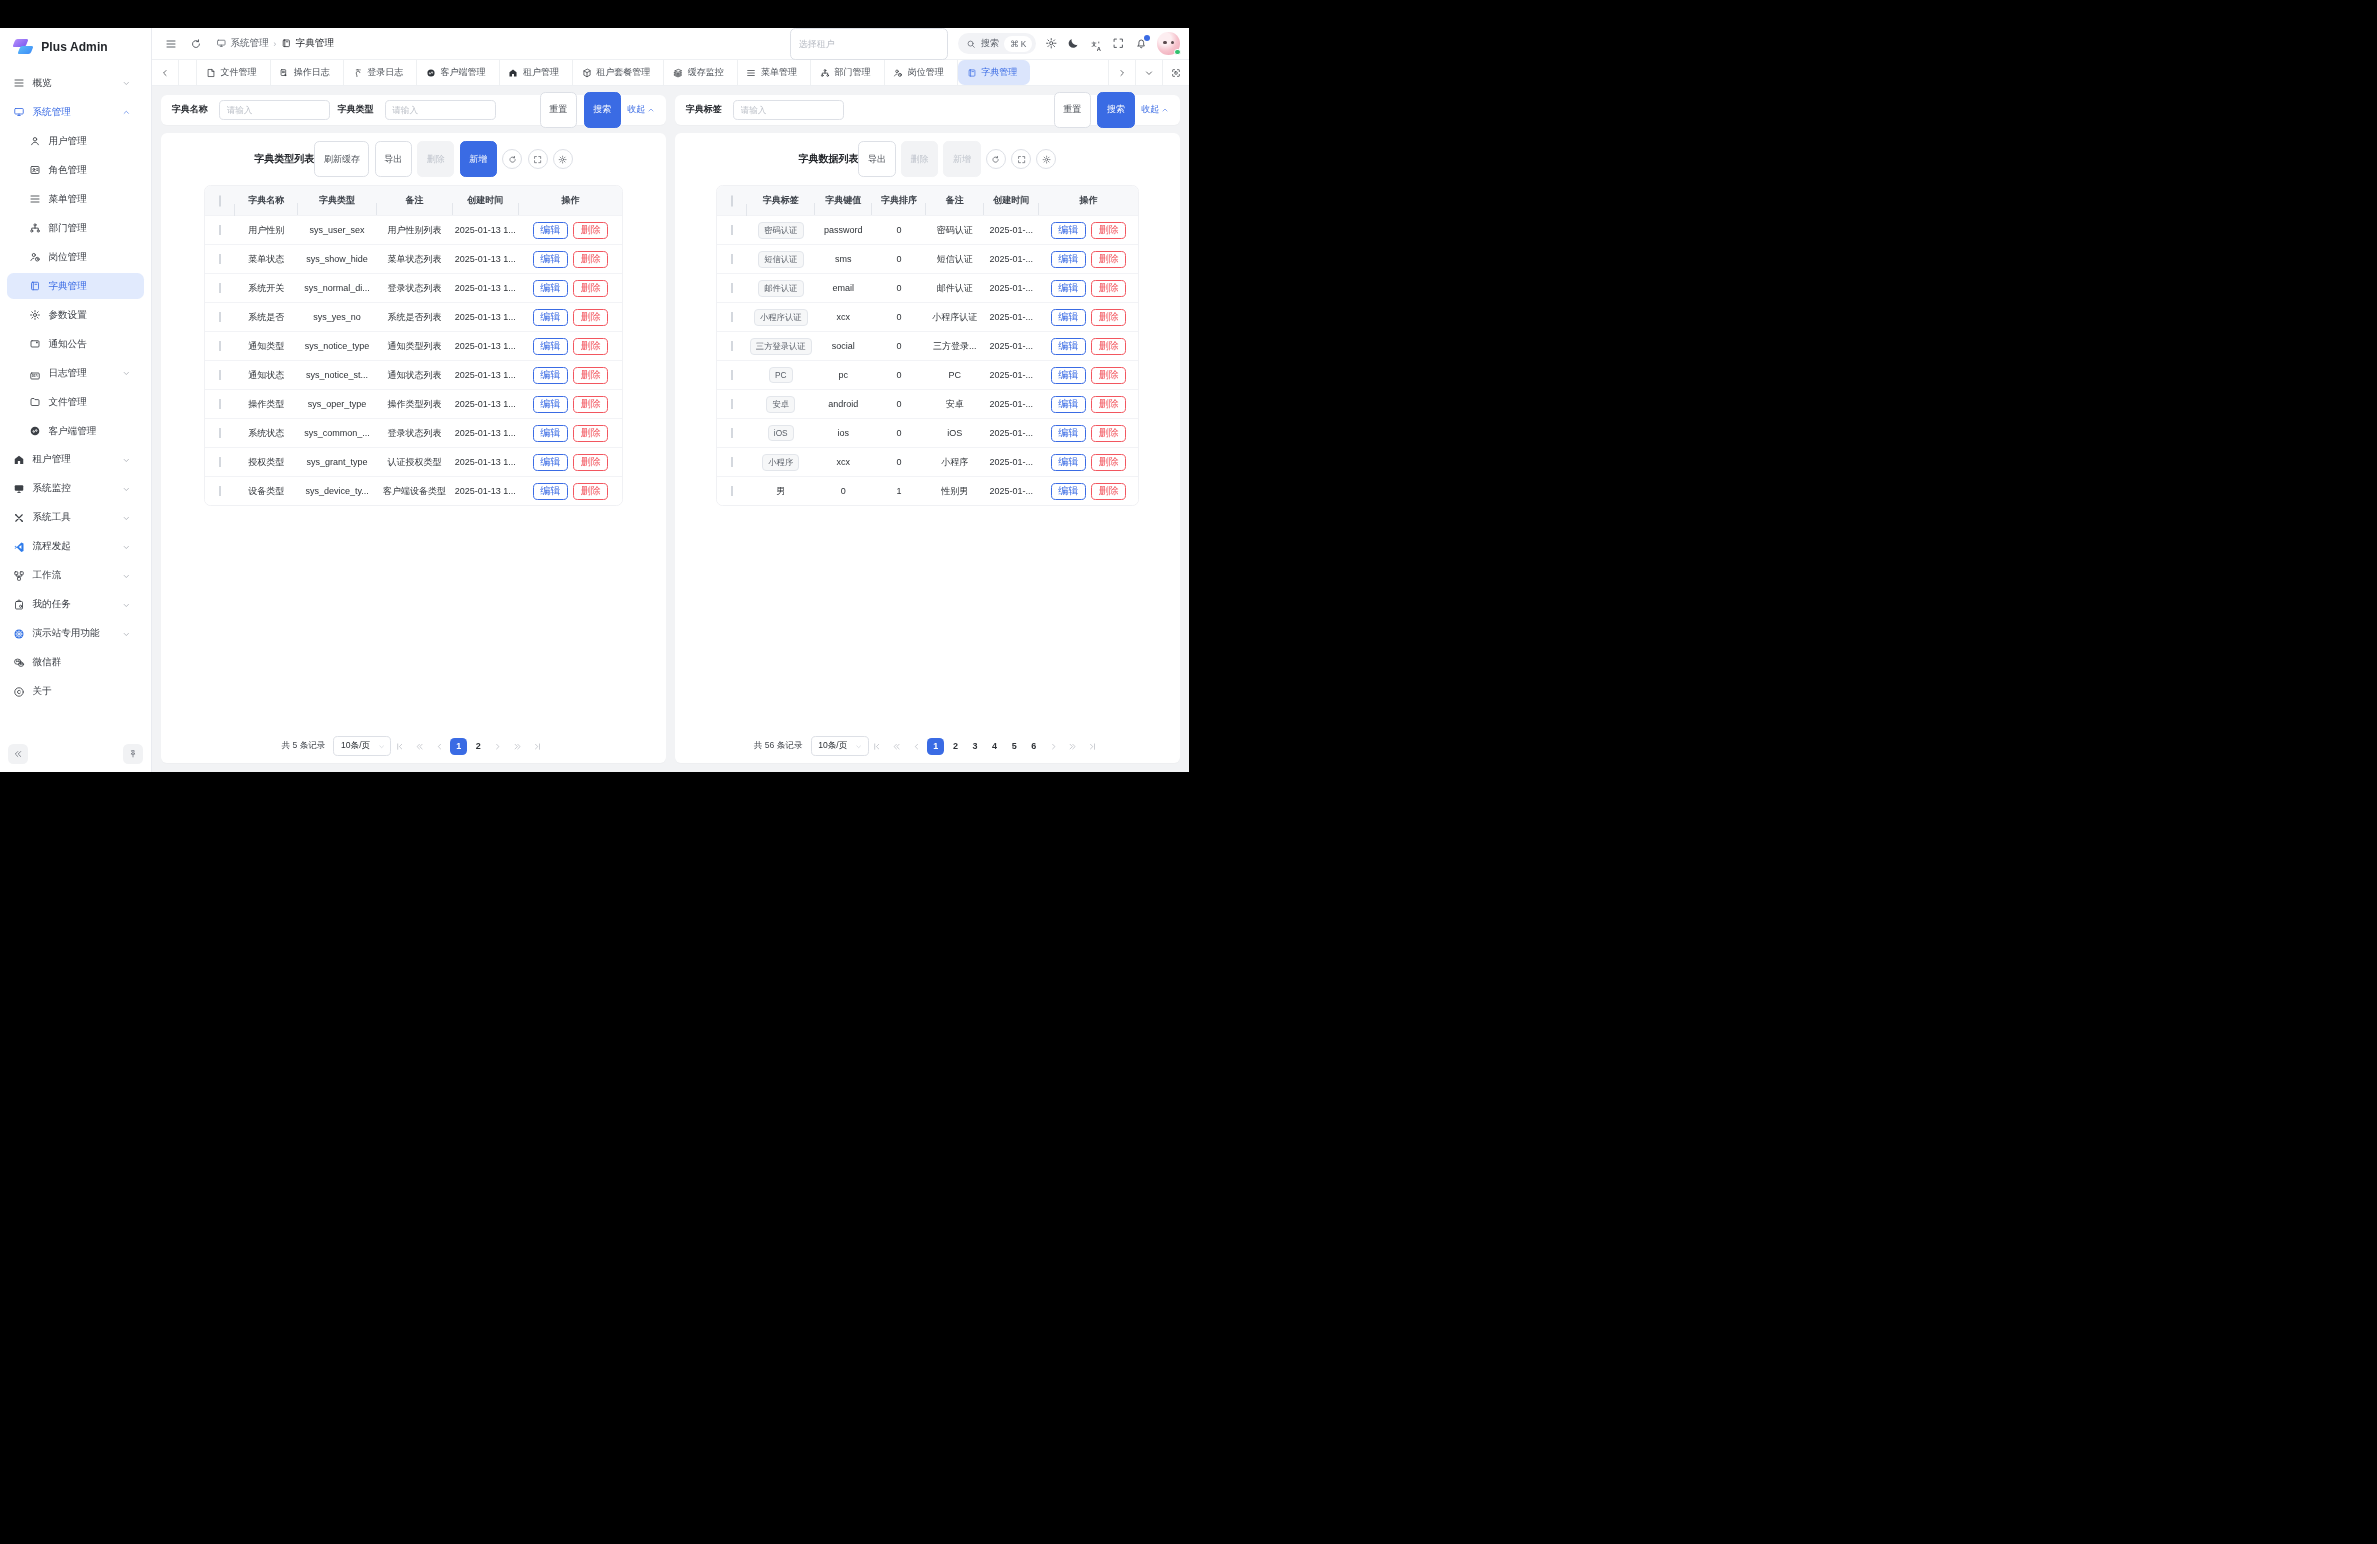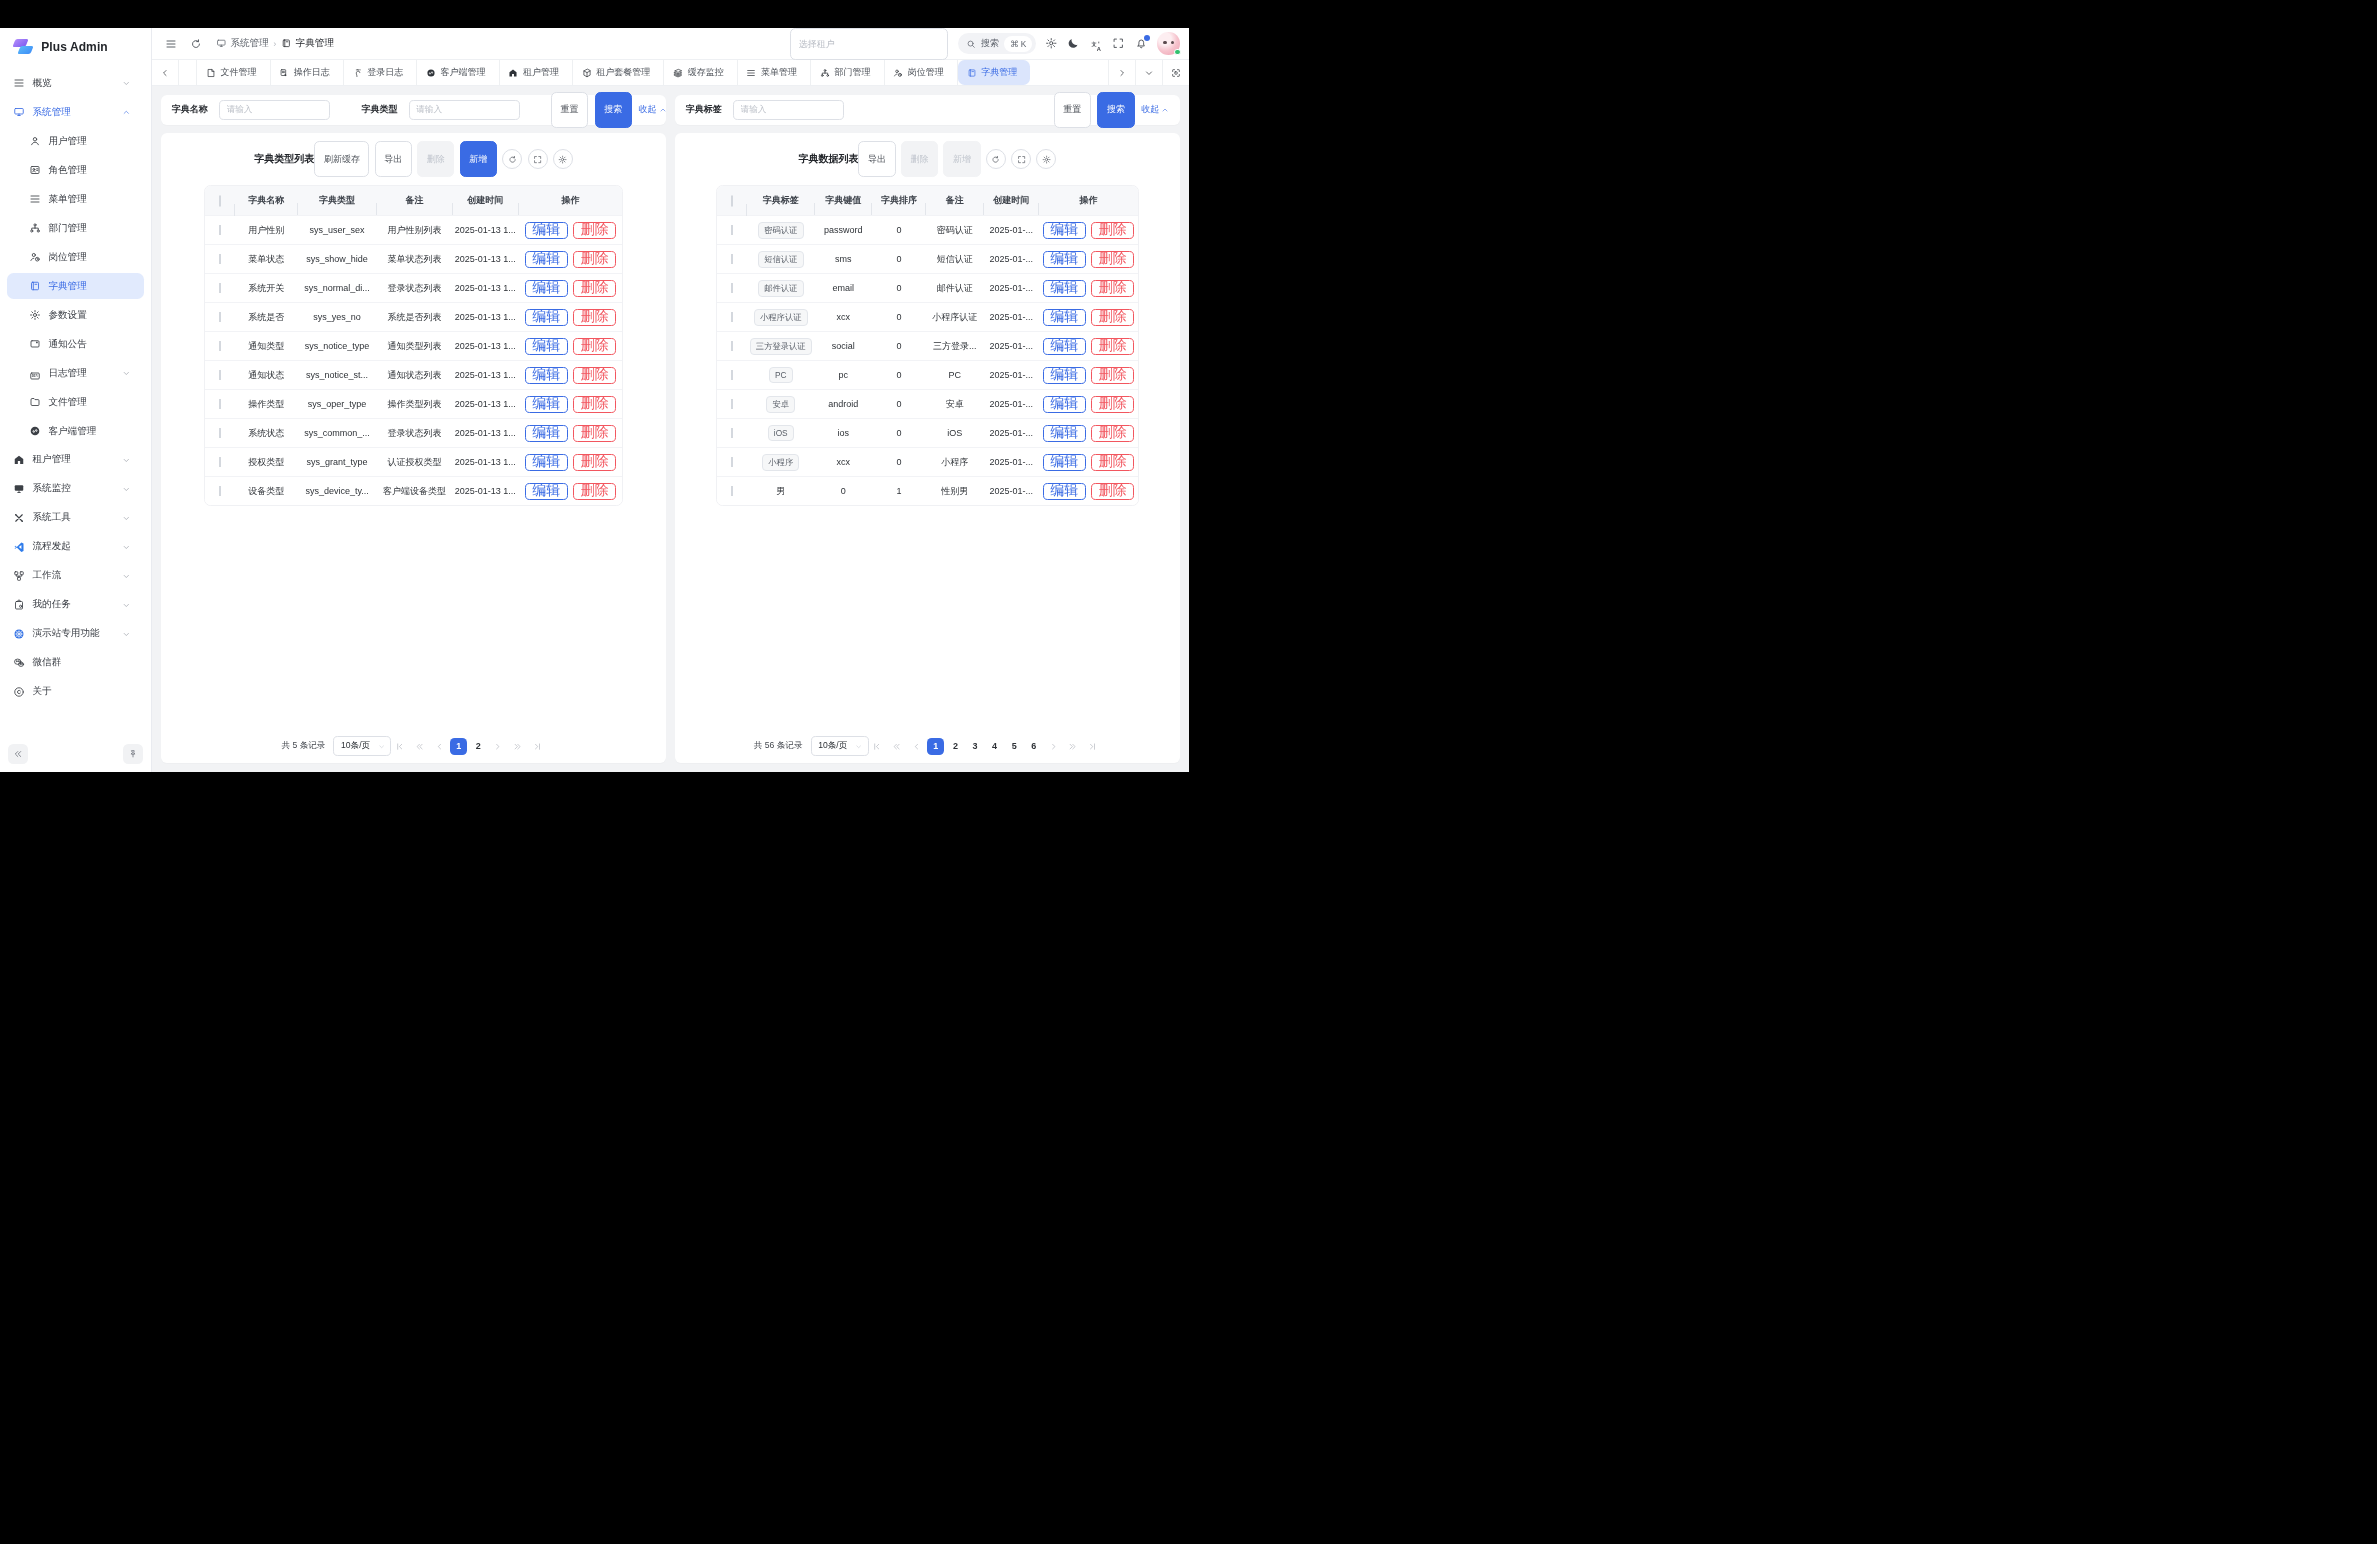--- a/index.html
+++ b/index.html
@@ -65,21 +65,21 @@
   .t-cell.nav.dim { color:#c3c7cd; }
   .t-cell.active-tab { background:#dbe5fc; color:#3a6be4; border-radius:6.6px; border-right:none; margin-right:0.7px; }
   .t-cell.active-tab .ic, .t-cell.active-tab .t-close { color:#3a6be4; }
   .t-spacer { flex:1; }
 
   .content { flex:1; min-height:0; display:flex; gap:9.2px; padding:8.6px 9.2px 9.2px 9.2px; }
   .col { flex:1; min-width:0; display:flex; flex-direction:column; }
 
   .search-card { background:#fff; border-radius:6px; height:30px; flex:0 0 auto; display:flex; align-items:center; padding:0 10.6px; margin-bottom:8.6px; gap:5.3px; box-shadow:0 0.7px 1.3px rgba(0,0,0,.02); }
   .f-label { font-size:9px; font-weight:700; color:#2b2e33; margin-right:6px; white-space:nowrap; }
-  .f-input { width:111px; height:20px; border:0.7px solid #dde0e6; border-radius:4.6px; padding:0 6.6px; font-size:8.6px; outline:none; font-family:Liberation Mono, monospace; margin-right:26px; }
+  .f-input { width:111px; height:20px; border:0.7px solid #dde0e6; border-radius:4.6px; padding:0 6.6px; font-size:8.6px; outline:none; font-family:Liberation Serif, serif; margin-right:2px; }
   .f-input::placeholder { color:#bcc0c8; }
   .sc-right { margin-left:auto; display:flex; align-items:center; gap:6.6px; }
   .btn { height:36px; padding:0 8.6px; border-radius:5.3px; border:0.7px solid #dde0e6; background:#fff; color:#4c5158; font-size:9px; display:inline-flex; align-items:center; justify-content:center; white-space:nowrap; font-family:inherit; }
   .btn.primary { background:#3a6be4; border-color:#3a6be4; color:#fff; }
   .btn.disabled { background:#f2f3f5; border-color:#f2f3f5; color:#c0c5cd; }
   .link-collapse { color:#3a6be4; font-size:9px; display:inline-flex; align-items:center; gap:2px; white-space:nowrap; }
   .link-collapse .ic { font-size:8px; }
 
   .table-card { background:#fff; border-radius:6px; flex:1; min-height:0; display:flex; flex-direction:column; padding:8px 9.2px 6.6px 9.2px; box-shadow:0 0.7px 1.3px rgba(0,0,0,.02);align-items:center; }
   .card-head { display:flex; align-items:center; margin-bottom:8px; flex:0 0 auto; }
@@ -89,21 +89,21 @@
 
   .tbl { border:0.7px solid #f0f1f4; border-radius:6.6px; overflow:hidden; flex:0 0 auto; }
   .thead { display:grid; height:29px; align-items:center; background:#f7f8fa; font-size:9px; font-weight:700; color:#3f444c; text-align:center; }
   .th { position:relative; padding:0 2.6px; }
   .th:not(:last-child)::after { content:""; position:absolute; right:0; top:8.6px; width:0.7px; height:12px; background:#e3e6eb; }
   .trow { display:grid; height:29px; align-items:center; border-top:0.7px solid #f2f3f6; font-size:9px; color:#2e3237; text-align:center; background:#fff; }
   .cell { padding:0 2.6px; white-space:nowrap; overflow:hidden; text-overflow:ellipsis; }
   .cbx { width:10px; height:10px; border:0.7px solid #d4d8de; border-radius:2.6px; background:#fff; margin:0 auto; }
   .left-grid { grid-template-columns:30px 1fr 1.25fr 1.2fr 1.05fr 104px; }
   .right-grid { grid-template-columns:30px 1.12fr .95fr .9fr .95fr .92fr 99px; }
-  .mini { height:17px; padding:0 6.6px; border-radius:4.6px; background:#fff; font-size:14px; display:inline-flex; align-items:center; }
+  .mini { height:17px; padding:0 6.6px; border-radius:4.6px; background:#fff; font-size:10px; display:inline-flex; align-items:center; }
   .mini.edit { color:#3a6be4; border:0.7px solid #3a6be4; margin-right:5.3px; }
   .mini.del { color:#f2565f; border:0.7px solid #f2565f; }
   .tag-pill { display:inline-block; max-width:100%; padding:2px 5.3px; border:0.7px solid #e3e6eb; background:#f6f7f8; border-radius:4px; font-size:8.3px; color:#585e67; white-space:nowrap; }
 
   .card-spacer { flex:1 1 auto; }
   .card-foot { flex:0 0 auto; display:flex; align-items:center; padding-top:6.6px; font-size:8.6px; color:#43474e; }
   .pg-select { margin-left:8px; width:58px; height:20px; border:0.7px solid #dde0e6; border-radius:4.6px; display:flex; align-items:center; justify-content:space-between; padding:0 5.3px 0 6.6px; font-size:8.6px; color:#2e3237; background:#fff; }
   .pg-select .ic { font-size:7.3px; color:#c0c5cd; }
   .pager { margin-left:auto; display:flex; align-items:center; gap:2.6px; }
   .pg { min-width:17px; height:17px; display:flex; align-items:center; justify-content:center; font-size:9px; color:#aeb2ba; }

